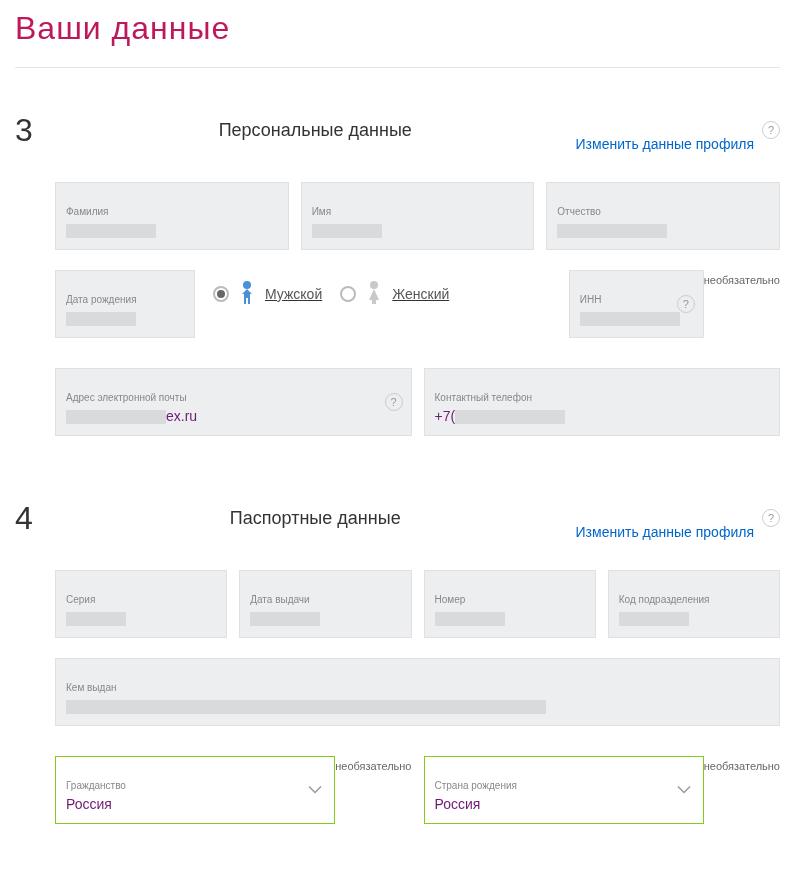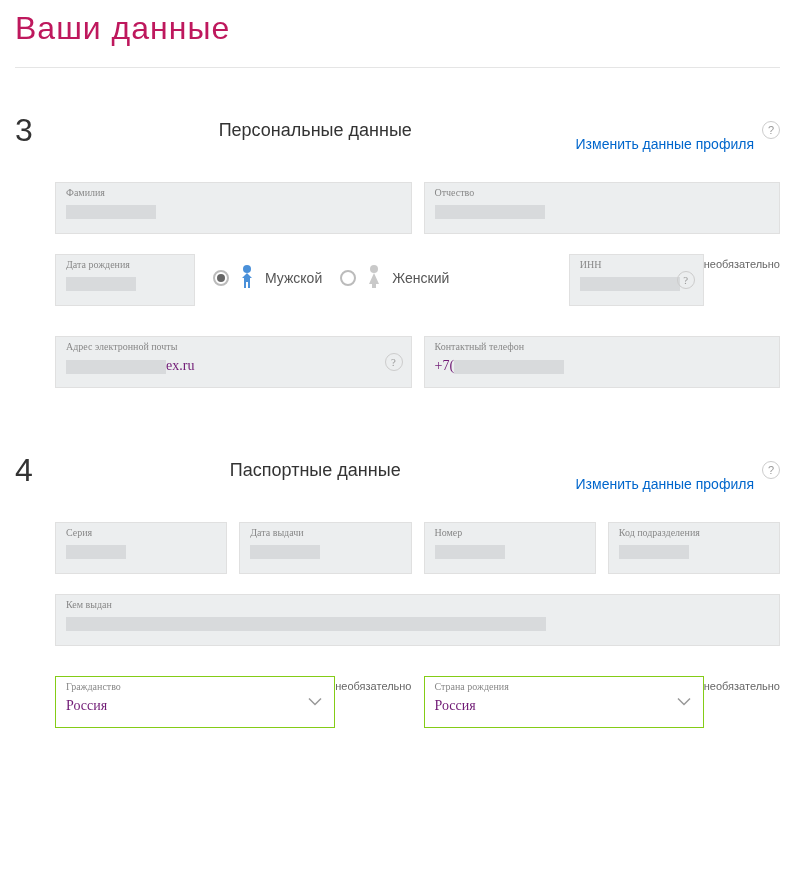--- a/index.html
+++ b/index.html
@@ -68,25 +68,24 @@
     }
     .row {
       display: flex;
       gap: 12px;
       margin-bottom: 20px;
       align-items: flex-start;
     }
     .field {
       background: #eceeef;
       border: 1px solid #e0e0e0;
-      padding: 4px 10px 10px 10px;
+      padding: 23px 10px 10px 10px;
       position: relative;
       flex: 1;
       min-height: 52px;
-      font-family: Liberation Serif, serif;
     }
     .field.select {
       background: #fff;
       border: 1px solid #84cc16;
     }
     .field-label {
       font-size: 10px;
       color: #888;
       margin-bottom: 4px;
       display: block;
@@ -118,20 +117,21 @@
       flex: 1;
       display: flex;
       flex-direction: row;
     }
     .gender-group {
       display: flex;
       align-items: center;
       gap: 18px;
       padding: 10px 6px;
       flex: 1.6;
+      text-decoration: underline;
     }
     .radio-option {
       display: flex;
       align-items: center;
       gap: 6px;
       cursor: pointer;
     }
     .radio-circle {
       width: 16px;
       height: 16px;
@@ -180,20 +180,24 @@
     <a class="edit-link">Изменить данные профиля</a>
     <span class="help-icon">?</span>
   </div>
 
   <div class="form-area">
 
     <div class="row">
       <div class="field">
         <span class="field-label">Фамилия</span>
         <span class="redacted" style="width:90px"></span>
+      </div>
+      <div class="field">
+        <span class="field-label">Имя</span>
+        <span class="redacted" style="width:70px"></span>
       </div>
       <div class="field">
         <span class="field-label">Отчество</span>
         <span class="redacted" style="width:110px"></span>
       </div>
     </div>
 
     <div class="row">
       <div class="field w-small">
         <span class="field-label">Дата рождения</span>

